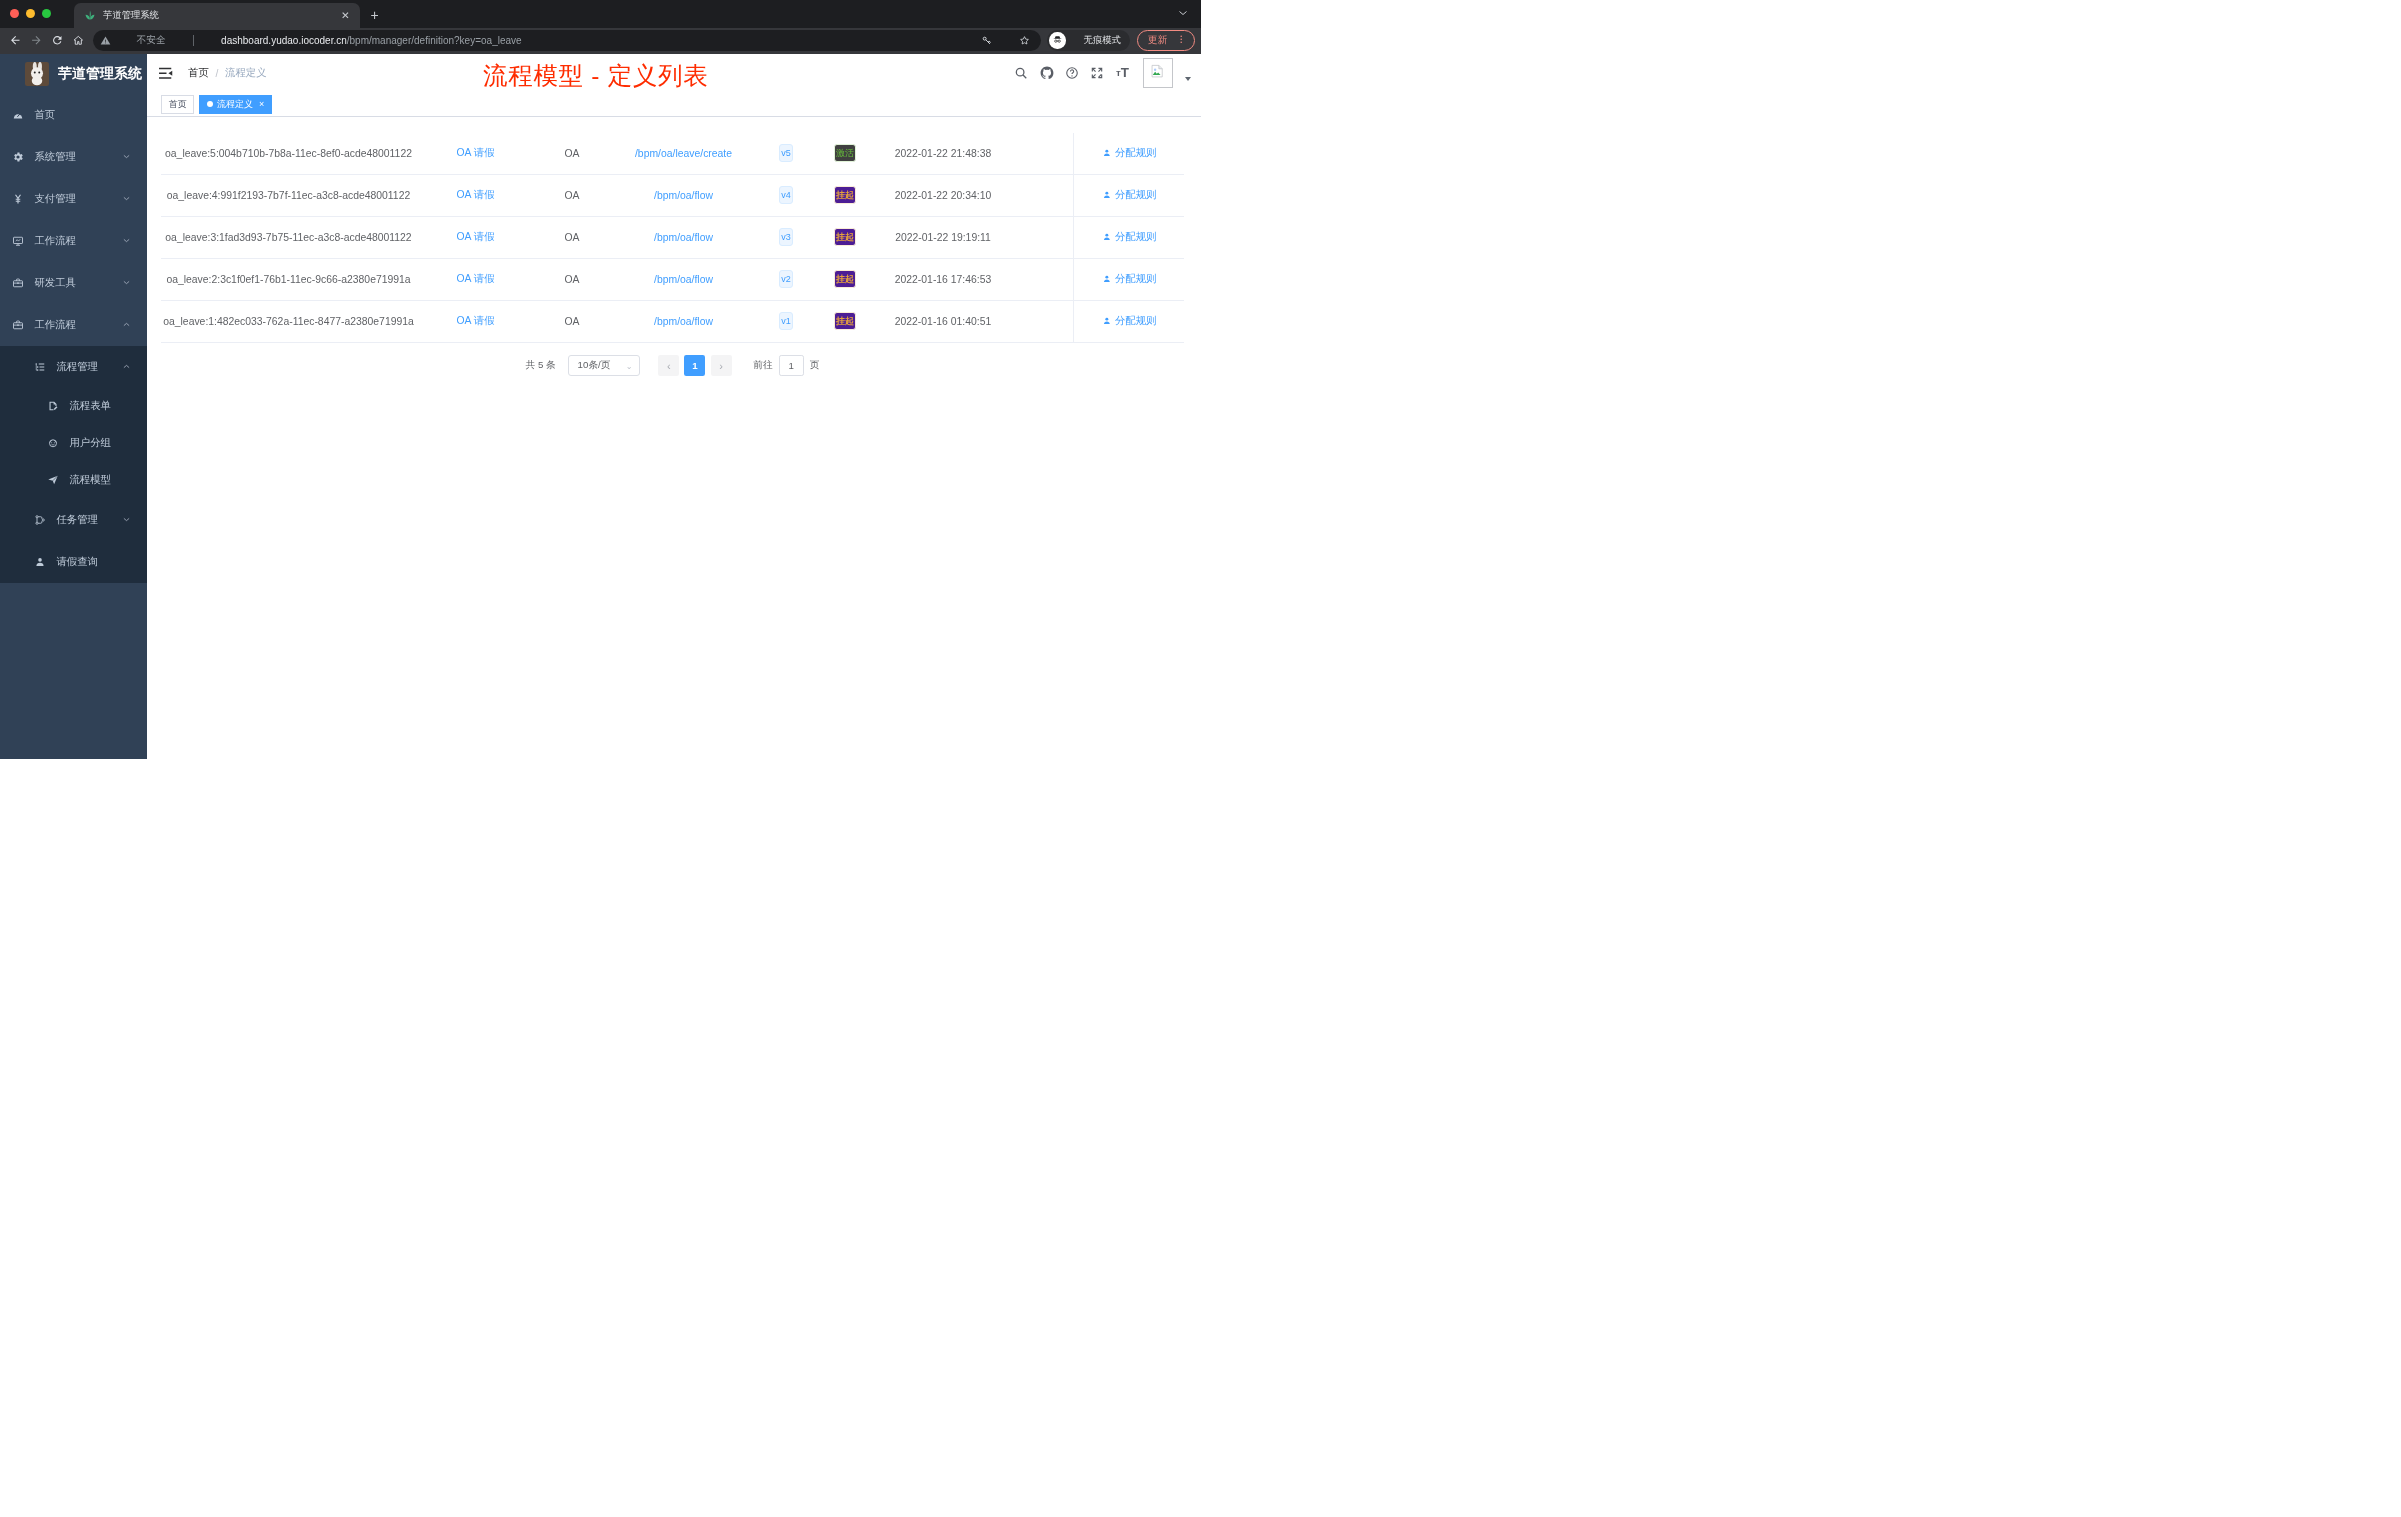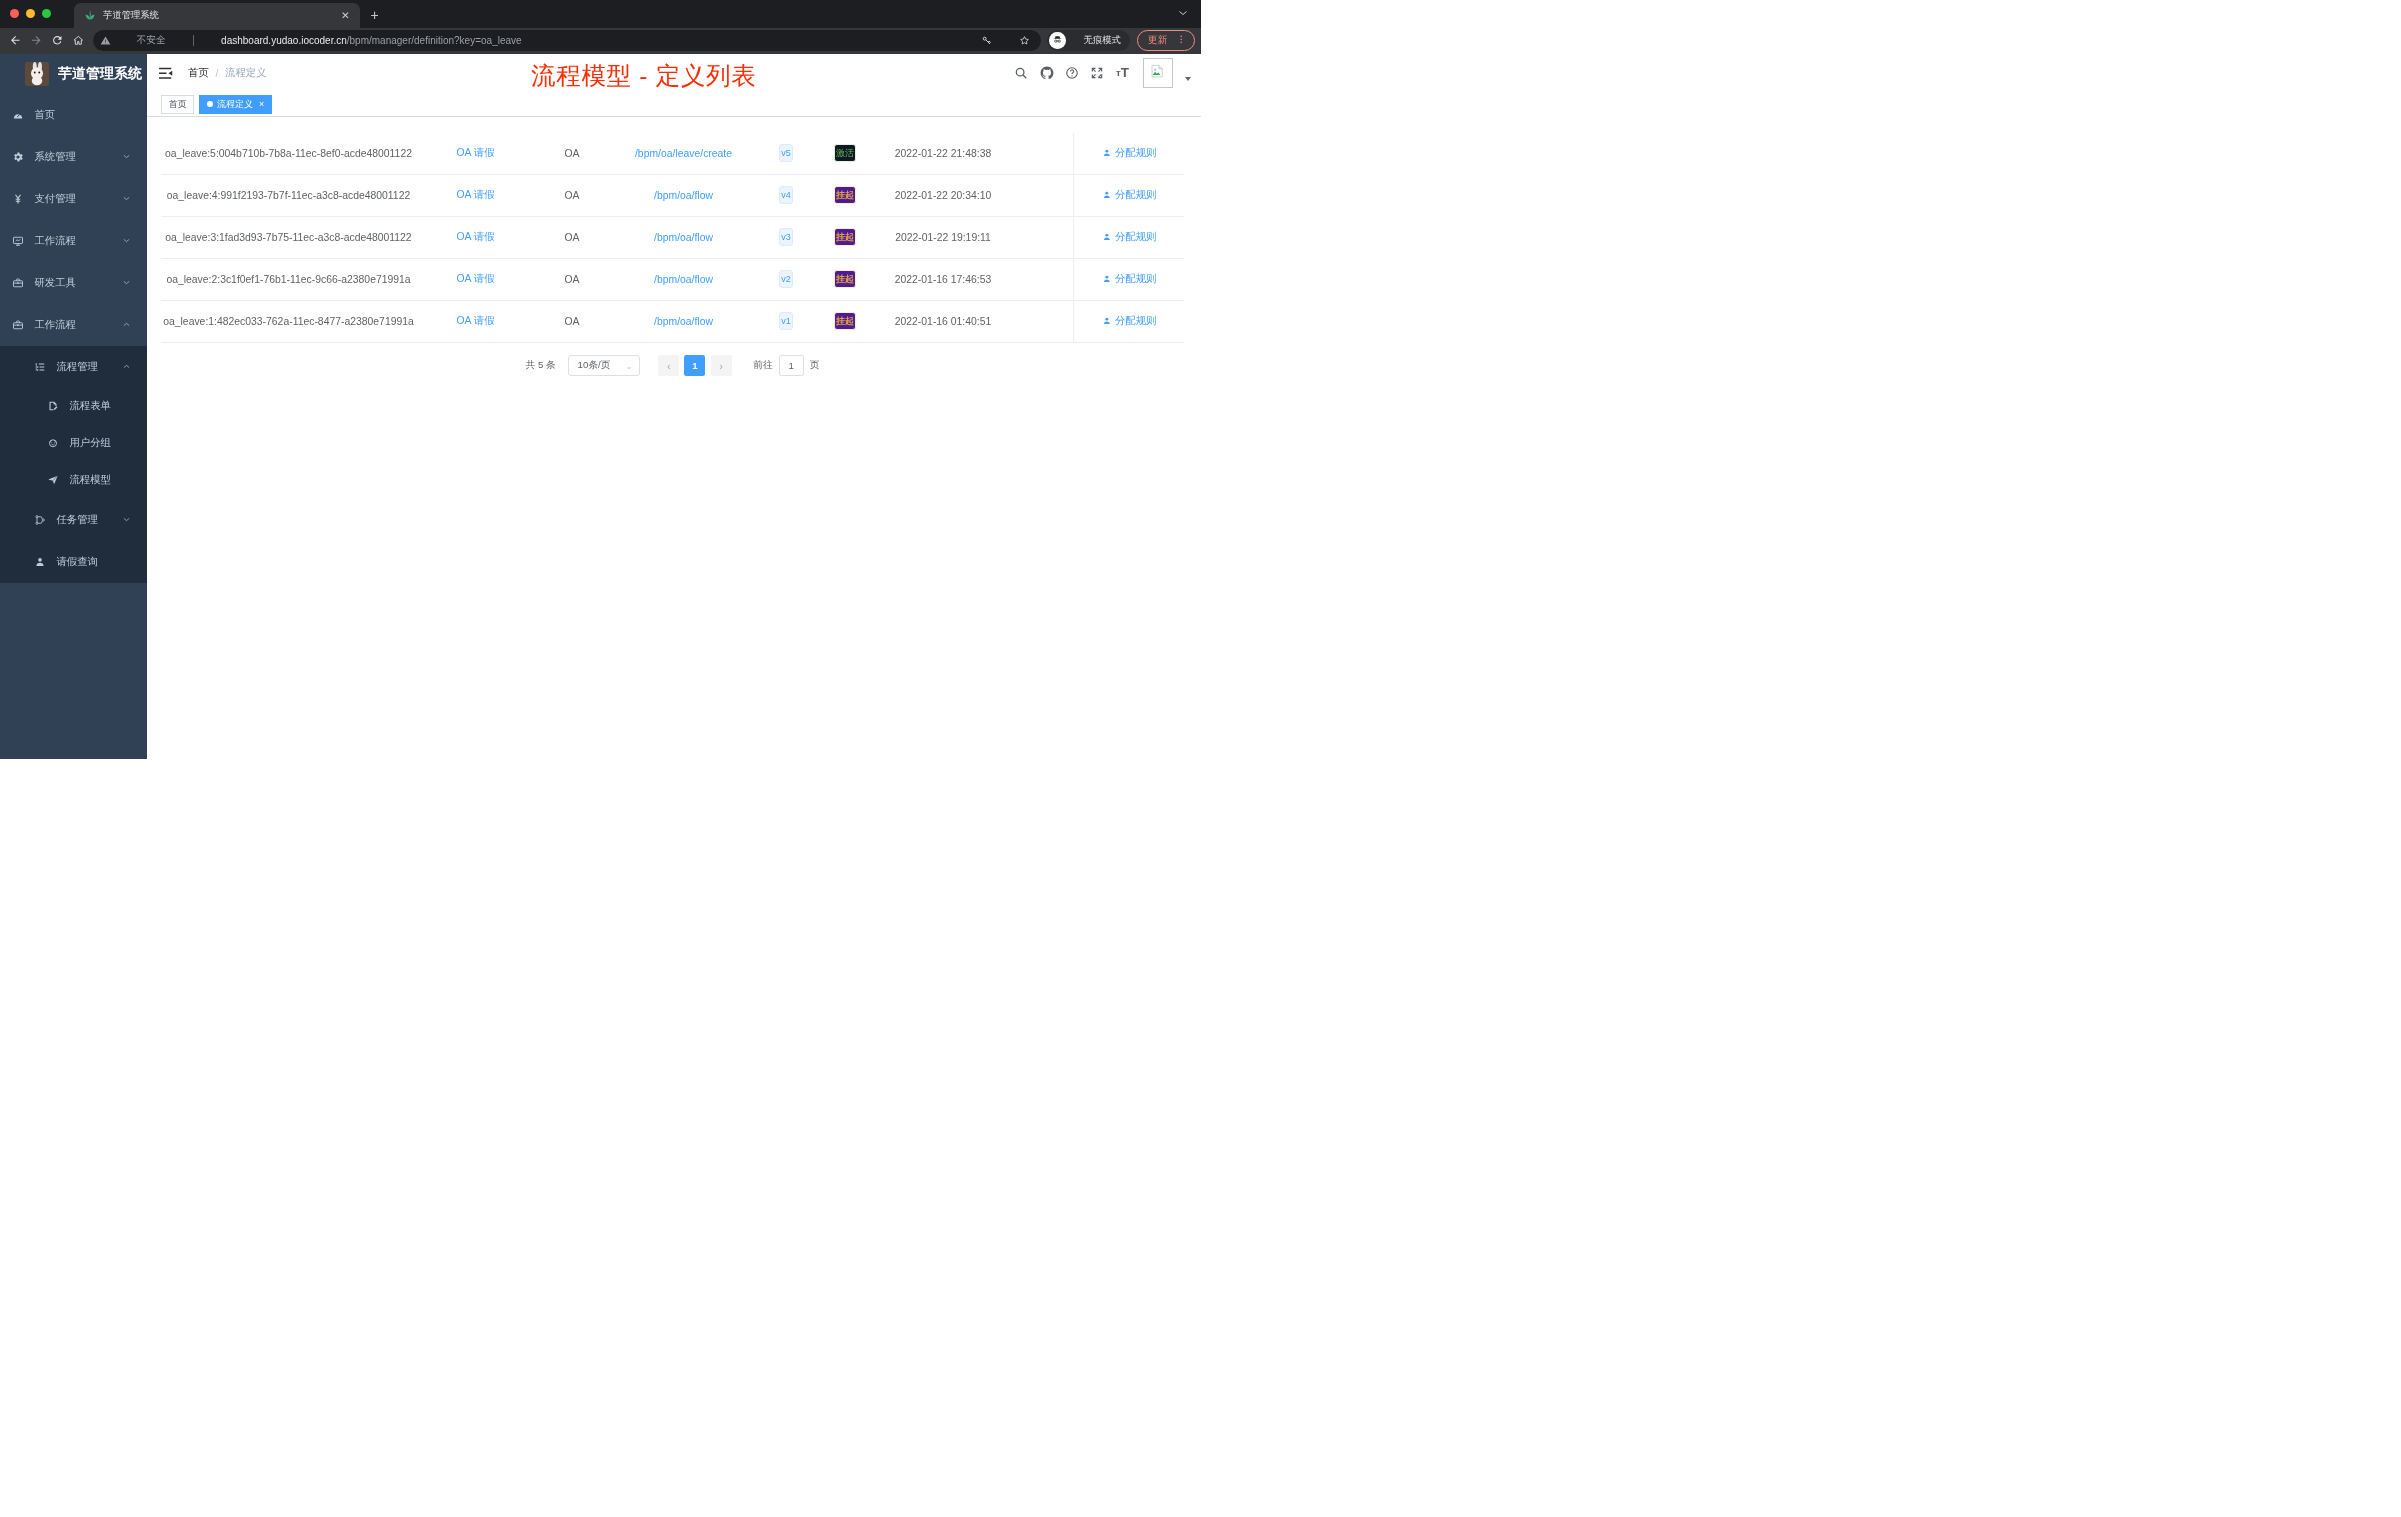--- a/index.html
+++ b/index.html
@@ -96,21 +96,21 @@
   .th { height:33px; background:#f7f8fa; color:#909399; font-weight:bold; border-bottom:0.7px solid #e6eaf0; }
   .td { height:42px; border-bottom:0.7px solid #ebeef5; }
   .c-id{width:255px}.c-name{width:119px}.c-cat{width:74px}.c-form{width:149px}
   .c-ver{width:56px}.c-status{width:62px}.c-time{width:134px}.c-sp{width:63px}
   .c-op{width:111px;border-left:0.7px solid #ebeef5}
   .th.c-op { background:#fff; }
   a.blue { color:#409eff; text-decoration:none; cursor:pointer; }
   .tag { display:inline-block; height:18.6px; line-height:17px; padding:0 1px; border-radius:3px;
          font-size:9px; border:0.7px solid; }
   .tag.ver { background:#ecf5ff; border-color:#d9ecff; color:#409eff; }
-  .tag.success { background:#0f172a; border-color:#e1f3d8; color:#67c23a; }
+  .tag.success { background:#404040; border-color:#e1f3d8; color:#67c23a; }
   .tag.warning { background:#4c1d95; border-color:#faecd8; color:#e6a23c;font-weight:bold; }
   .op-link { display:flex; align-items:center; gap:3.7px; color:#409eff; font-size:10.4px; cursor:pointer; }
   .op-link svg { width:9.7px; height:9.7px; }
 
   
   .pager { width:1023px; margin-top:12.6px; display:flex; align-items:center; justify-content:center;
            font-size:9.7px; color:#606266; gap:6.7px; }
   .pg-total { margin-right:5.2px; }
   .pg-select { width:72px; height:21px; border:0.7px solid #dcdfe6; border-radius:3px; display:flex;
                align-items:center; justify-content:space-between; padding:0 6px 0 9px; color:#606266; cursor:pointer; }
@@ -387,21 +387,21 @@
     <header class="navbar">
       <span class="hamburger"><svg viewBox="0 0 24 24" fill="none">
             <path d="M3 5h18M3 12h11M3 19h18" stroke="currentColor" stroke-width="2.2"></path>
             <path d="M22.5 8.3L16.8 12l5.7 3.7z" fill="currentColor"></path>
           </svg></span>
       <div class="breadcrumb">
         <span class="bc-home">首页</span>
         <span class="bc-sep">/</span>
         <span class="bc-cur">流程定义</span>
       </div>
-      <div class="annotation" id="annotation" style="color: rgb(254, 44, 0); margin-left: 48px;">流程模型 - 定义列表</div>
+      <div class="annotation" id="annotation" style="color: rgb(254, 44, 0);">流程模型 - 定义列表</div>
       <div class="nav-right">
         <span class="hd-ico">
             <svg viewBox="0 0 24 24" fill="none">
               <circle cx="10.5" cy="10.5" r="6.5" stroke="currentColor" stroke-width="2.2"></circle>
               <path d="M15.5 15.5L21 21" stroke="currentColor" stroke-width="2.2"></path>
             </svg>
           </span>
         <span class="hd-ico">
             <svg viewBox="0 0 24 24" fill="none">
               <path d="M12 1C5.92 1 1 5.92 1 12c0 4.87 3.15 9 7.52 10.45.55.1.75-.24.75-.53v-1.87c-3.06.67-3.7-1.47-3.7-1.47-.5-1.27-1.22-1.6-1.22-1.6-1-.68.07-.67.07-.67 1.1.08 1.68 1.13 1.68 1.13.98 1.68 2.57 1.2 3.2.9.1-.7.38-1.2.7-1.47-2.44-.28-5-1.22-5-5.44 0-1.2.43-2.18 1.13-2.95-.11-.28-.49-1.4.11-2.91 0 0 .92-.3 3.02 1.13a10.5 10.5 0 0 1 5.5 0c2.1-1.43 3.02-1.13 3.02-1.13.6 1.51.22 2.63.11 2.91.7.77 1.13 1.75 1.13 2.95 0 4.23-2.57 5.16-5.01 5.43.39.34.74 1 .74 2.02v3c0 .3.2.64.75.53A11.01 11.01 0 0 0 23 12c0-6.08-4.92-11-11-11z" fill="currentColor"></path>

